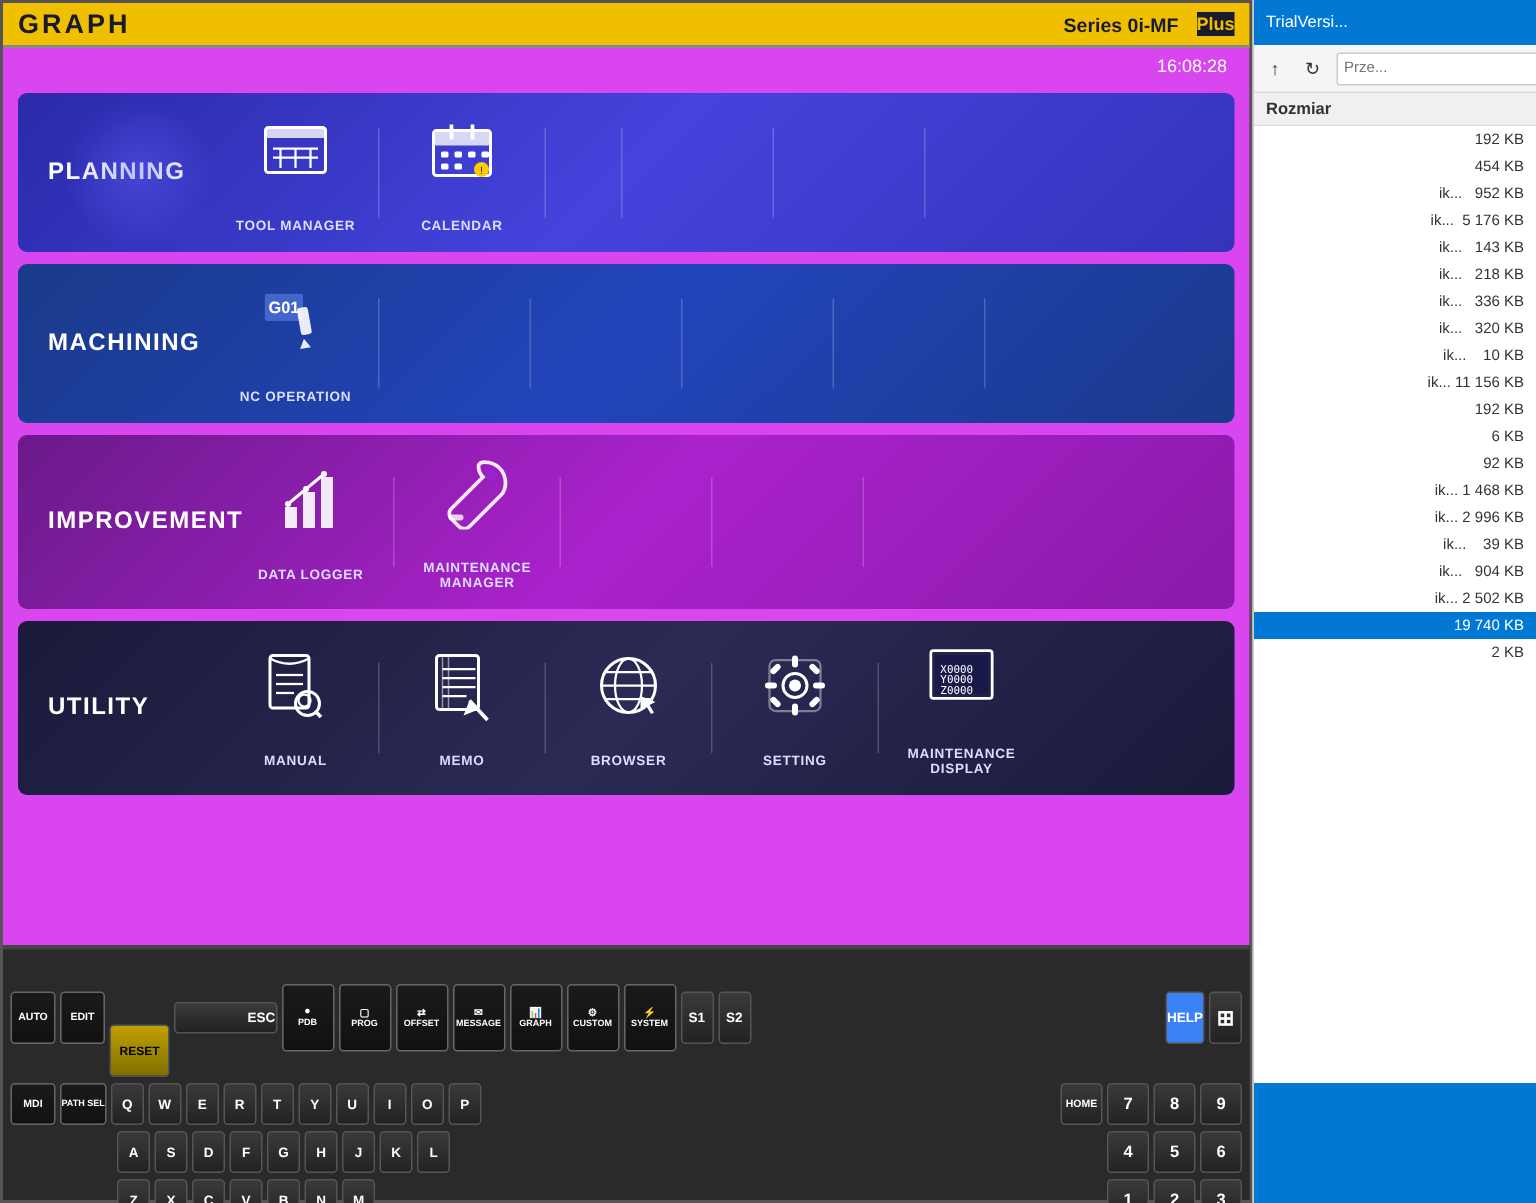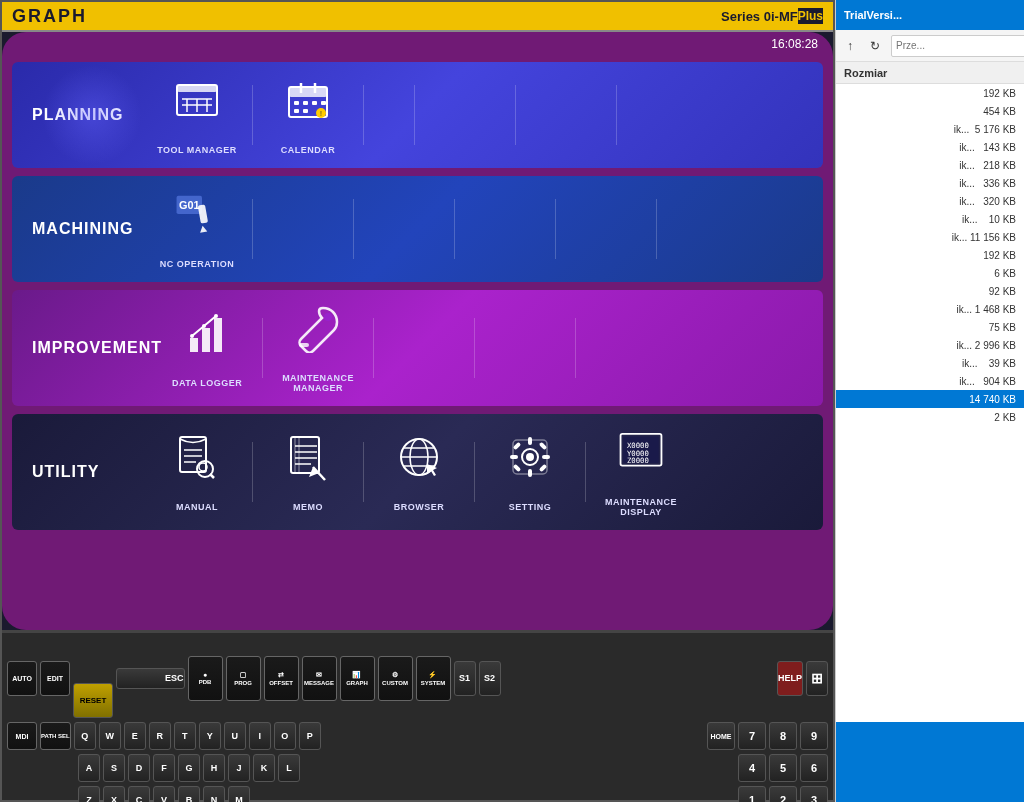--- a/index.html
+++ b/index.html
@@ -37,37 +37,36 @@
       font-size: 18px;
       color: #1a1a2e;
       letter-spacing: 2px;
     }
     .fanuc-series {
       color: #1a1a2e;
       font-size: 13px;
       font-weight: bold;
       display: flex;
       align-items: center;
-      gap: 0;
+      gap: 12px;
     }
     .fanuc-series .plus-badge {
       background: #1a1a2e;
       color: #f0c000;
       padding: 1px 0;
       font-size: 12px;
       font-weight: bold;
     }
 
     
     .cnc-screen {
       flex: 1;
-      background: #701a75;
+      background: #d946ef;
       padding: 10px;
       position: relative;
-      border-radius: 24px;
     }
 
     .time-display {
       position: absolute;
       top: 5px;
       right: 15px;
       color: #ffffff;
       font-size: 12px;
     }
 
@@ -240,21 +239,20 @@
     }
 
     .win-title-bar {
       background: #0078d4;
       height: 30px;
       display: flex;
       align-items: center;
       padding: 0 8px;
       color: white;
       font-size: 11px;
-      font-weight: bold;
     }
 
     .win-toolbar {
       background: #f5f5f5;
       height: 32px;
       display: flex;
       align-items: center;
       padding: 0 5px;
       border-bottom: 1px solid #ddd;
       gap: 5px;
@@ -576,21 +574,21 @@
         <span>⚙</span>
           <span style="font-size:6px;">CUSTOM</span>
       </div>
       <div class="key key-function key-special">
         <span>⚡</span>
           <span style="font-size:6px;">SYSTEM</span>
       </div>
       <div class="key" style="height:35px;">S1</div>
       <div class="key" style="height:35px;">S2</div>
       <div style="flex:1"></div>
-      <div class="key" style="height:35px; background:#7f1d1d;">HELP</div>
+      <div class="key" style="height:35px; background:#3b82f6;">HELP</div>
       <div class="key" style="height:35px; font-size:14px;">⊞</div>
     </div>
 
     <div class="keyboard-row">
       <div class="key key-special" style="min-width:30px; font-size:7px;">MDI</div>
       <div class="key key-special" style="min-width:30px; font-size:6px;">PATH
 SEL</div>
       <div class="key">Q</div>
       <div class="key">W</div>
       <div class="key">E</div>
@@ -656,20 +654,23 @@
     <span>Rozmiar</span>
   </div>
   <div class="win-file-list">
     <div class="win-file-item">
         <span>192 KB</span>
       </div>
     <div class="win-file-item">
         <span>454 KB</span>
       </div>
     <div class="win-file-item">
+        <span>ik...&nbsp;&nbsp;&nbsp;952 KB</span>
+      </div>
+    <div class="win-file-item">
         <span>ik...&nbsp;&nbsp;5 176 KB</span>
       </div>
     <div class="win-file-item">
         <span>ik...&nbsp;&nbsp;&nbsp;143 KB</span>
       </div>
     <div class="win-file-item">
         <span>ik...&nbsp;&nbsp;&nbsp;218 KB</span>
       </div>
     <div class="win-file-item">
         <span>ik...&nbsp;&nbsp;&nbsp;336 KB</span>
@@ -689,32 +690,32 @@
     <div class="win-file-item">
         <span>6 KB</span>
       </div>
     <div class="win-file-item">
         <span>92 KB</span>
       </div>
     <div class="win-file-item">
         <span>ik...&nbsp;1 468 KB</span>
       </div>
     <div class="win-file-item">
-        <span>75 KB</span>
-      </div>
-    <div class="win-file-item">
         <span>ik...&nbsp;2 996 KB</span>
       </div>
     <div class="win-file-item">
         <span>ik...&nbsp;&nbsp;&nbsp;&nbsp;39 KB</span>
       </div>
     <div class="win-file-item">
         <span>ik...&nbsp;&nbsp;&nbsp;904 KB</span>
       </div>
+    <div class="win-file-item">
+        <span>ik...&nbsp;2 502 KB</span>
+      </div>
     <div class="win-file-item selected">
-        <span>14 740 KB</span>
+        <span>19 740 KB</span>
       </div>
     <div class="win-file-item">
         <span>2 KB</span>
       </div>
   </div>
   <div class="win-bottom"></div>
 </div>
 
 </body></html>

